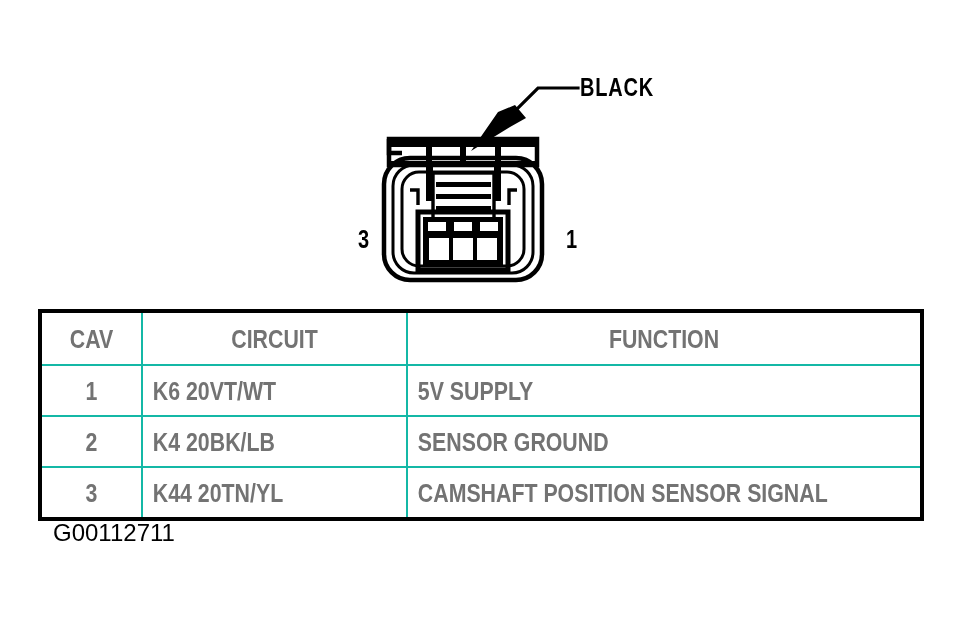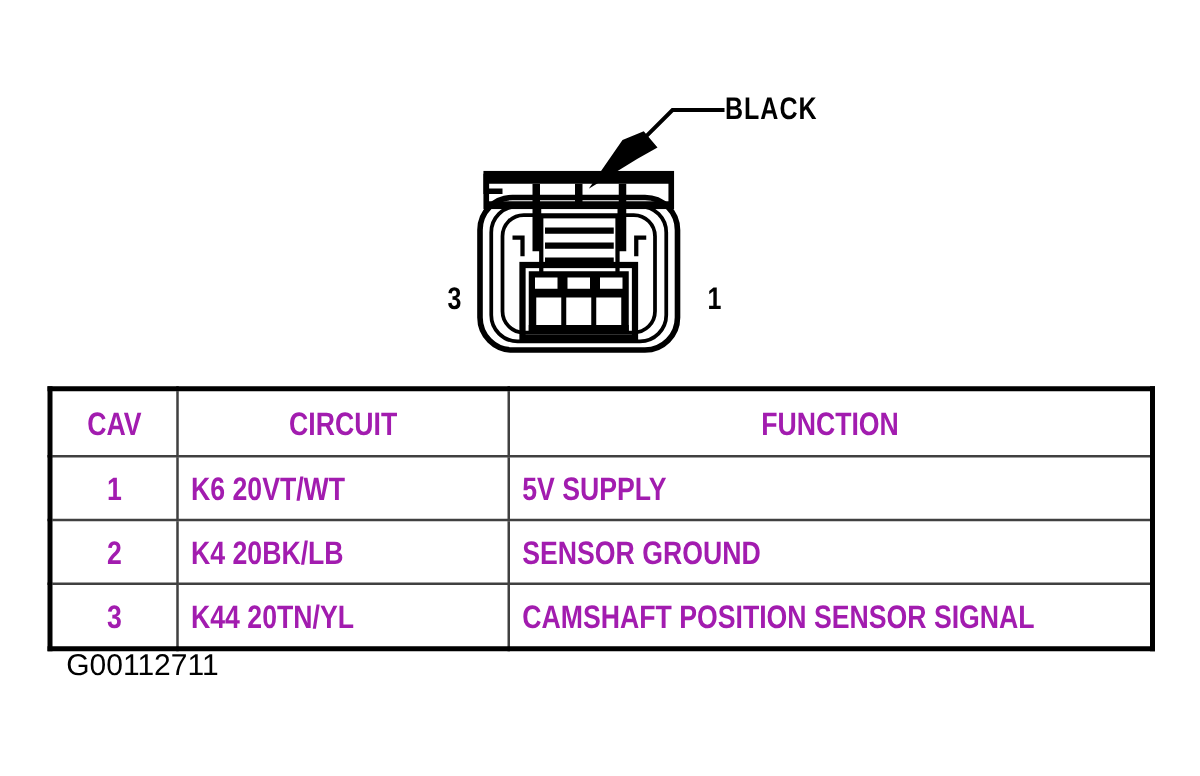--- a/index.html
+++ b/index.html
@@ -79,28 +79,28 @@
     border-collapse: collapse;
     table-layout: fixed;
     border: 4px solid #000;
   }
   #pinout-table col.col-cav { width: 102px; }
   #pinout-table col.col-circuit { width: 265px; }
   #pinout-table col.col-function { width: 515px; }
 
   #pinout-table th,
   #pinout-table td {
-    border: 2px solid #404040;
+    border: 2px solid #14b8a6;
     padding: 0;
     height: 49px;
     font-family: "Liberation Sans", sans-serif;
     font-weight: bold;
     font-size: 26px;
     line-height: 1;
-    color: #a21caf;
+    color: #737373;
     vertical-align: middle;
   }
   .cell-inner {
     display: block;
     transform: scaleX(0.82);
     white-space: nowrap;
   }
   .th-center .cell-inner,
   .td-center .cell-inner {
     transform-origin: center center;

